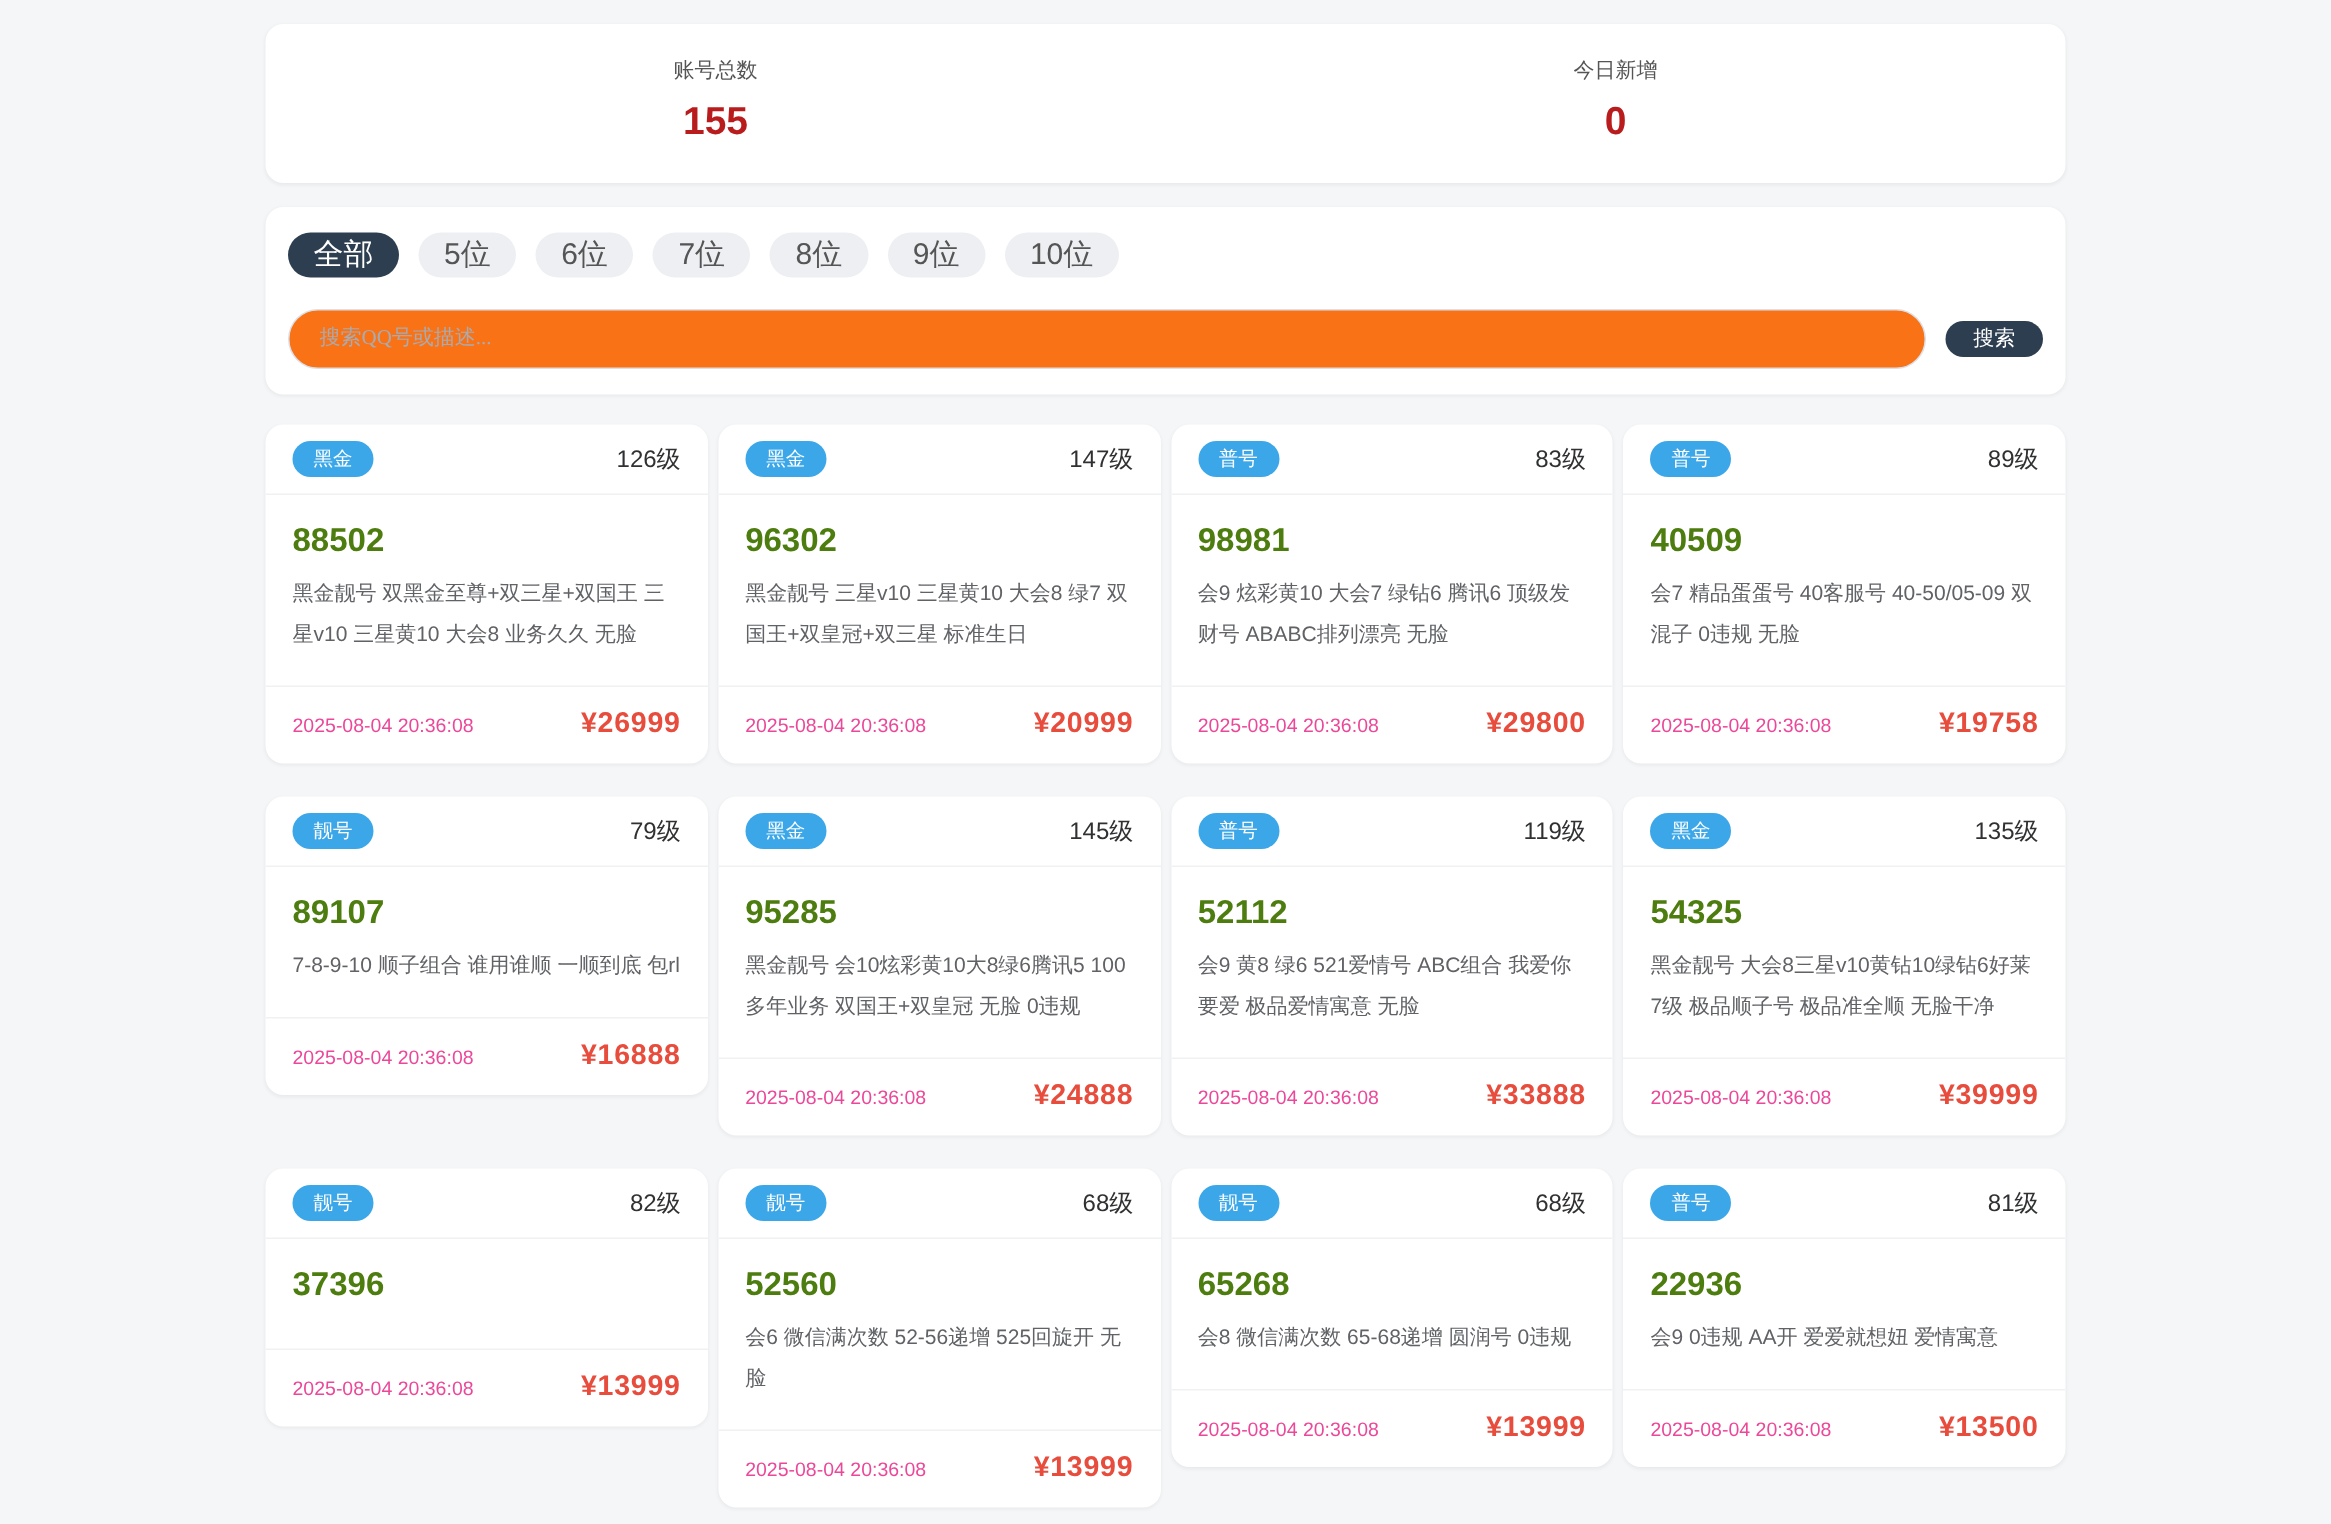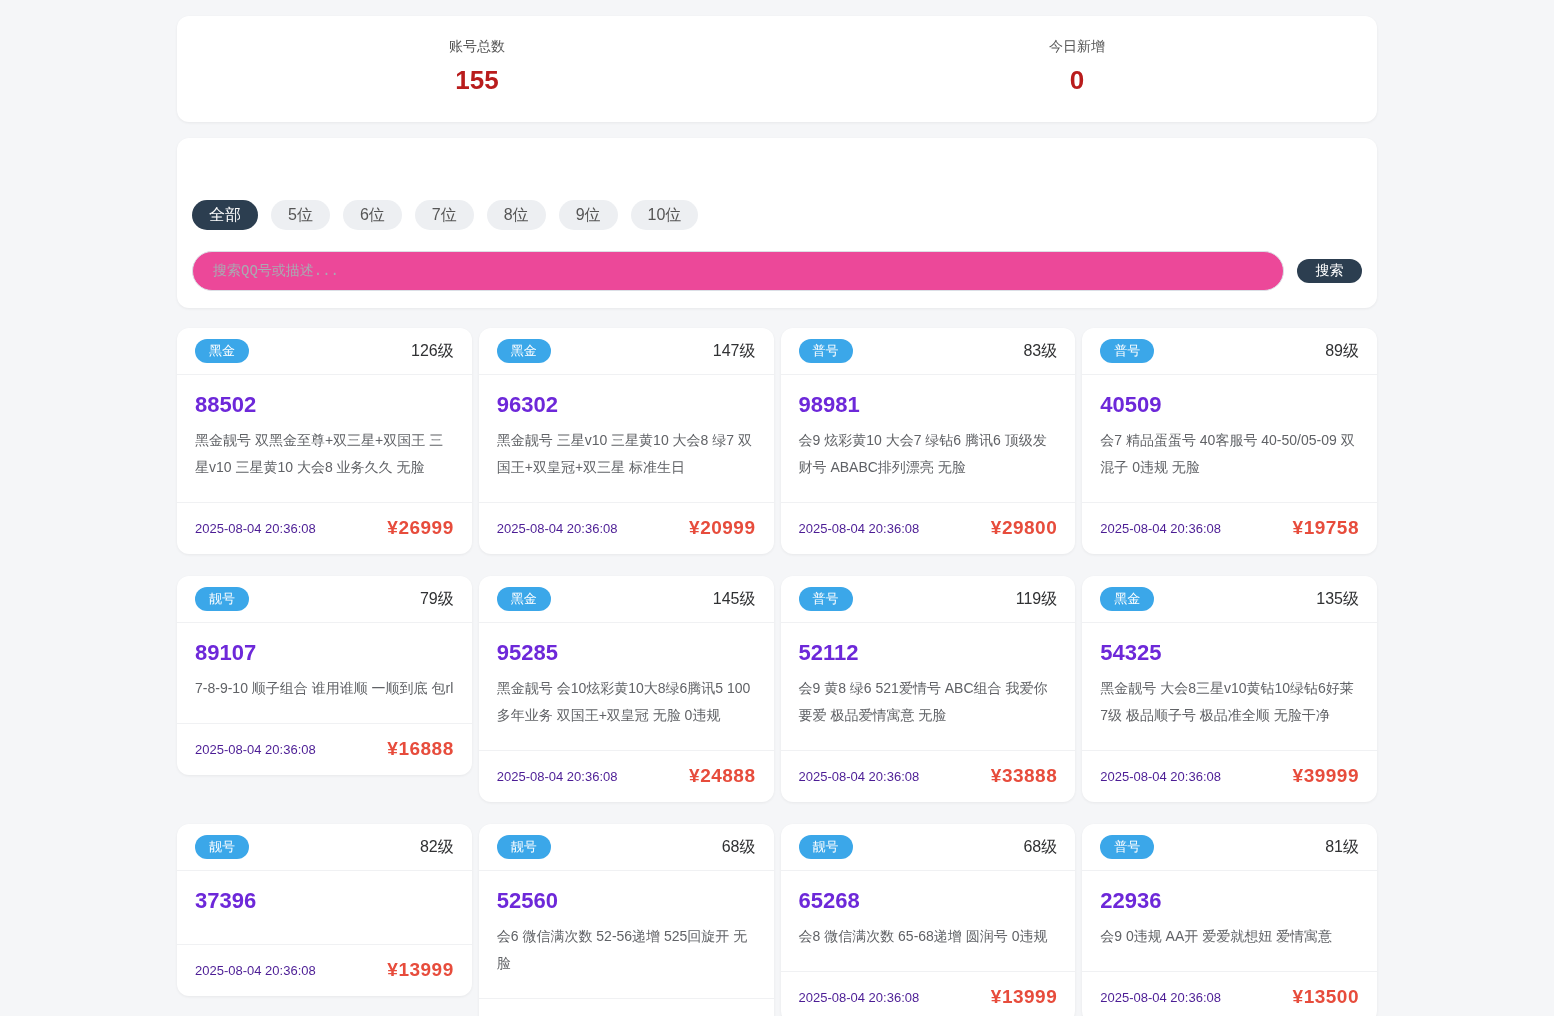--- a/index.html
+++ b/index.html
@@ -23,29 +23,29 @@
 
   
   .filter-card {
     background: #fff; border-radius: 12px;
     box-shadow: 0 1px 3px rgba(0,0,0,0.06);
     padding: 17px 15px; margin-bottom: 20px;
   }
   .tabs { display: flex; gap: 13px; margin-bottom: 21px; }
   .tab {
     padding: 7px 17px; border-radius: 16px; background: #edeff2;
-    color: #555; font-size: 16px; cursor: pointer; user-select: none;
-    line-height: 16px; border: none; margin-top: 45px;
+    color: #555; font-size: 20px; cursor: pointer; user-select: none;
+    line-height: 16px; border: none;
   }
   .tab.active { background: #2c3e50; color: #fff; }
   .search-row { display: flex; gap: 13px; align-items: center; }
   .search-input {
     flex: 1; height: 40px; border: 1px solid #dcdfe6; border-radius: 20px;
     padding: 0 20px; font-size: 14px; color: #333; outline: none;
-    font-family: Liberation Mono, monospace; background: #ec4899;
+    font-family: Liberation Serif, serif; background: #f97316;
   }
   .search-input::placeholder { color: #a8abb2; }
   .search-btn {
     width: 65px; height: 24px; border-radius: 20px; border: none;
     background: #2c3e50; color: #fff; font-size: 14px; cursor: pointer;
     font-family: Liberation Serif, serif; flex: 0 0 auto;
   }
 
   
   .grid {
@@ -59,27 +59,27 @@
   .card-header {
     display: flex; justify-content: space-between; align-items: center;
     padding: 11px 18px; border-bottom: 1px solid #f0f1f3;
   }
   .badge {
     background: #3ba7e9; color: #fff; font-size: 13px;
     padding: 4px 14px; border-radius: 999px; line-height: 16px;
   }
   .level { font-size: 16px; color: #303133; }
   .card-body { padding: 17px 18px 21px; }
-  .card-number { font-size: 22px; font-weight: bold; color: #6d28d9; margin-bottom: 9px; }
+  .card-number { font-size: 22px; font-weight: bold; color: #4d7c0f; margin-bottom: 9px; }
   .card-desc { font-size: 14px; color: #606266; line-height: 27px; }
   .card-footer {
     display: flex; justify-content: space-between; align-items: center;
     padding: 14px 18px 15px; border-top: 1px solid #f0f1f3;
   }
-  .card-date { font-size: 13px; color: #4c1d95; }
+  .card-date { font-size: 13px; color: #ec4899; }
   .card-price { font-size: 19px; font-weight: bold; color: #e74c3c; letter-spacing: 0.5px; }
 </style>
 </head>
 <body>
 
 <div class="container">
 
   <div class="stats-card">
     <div class="stat">
       <div class="stat-label">账号总数</div>

